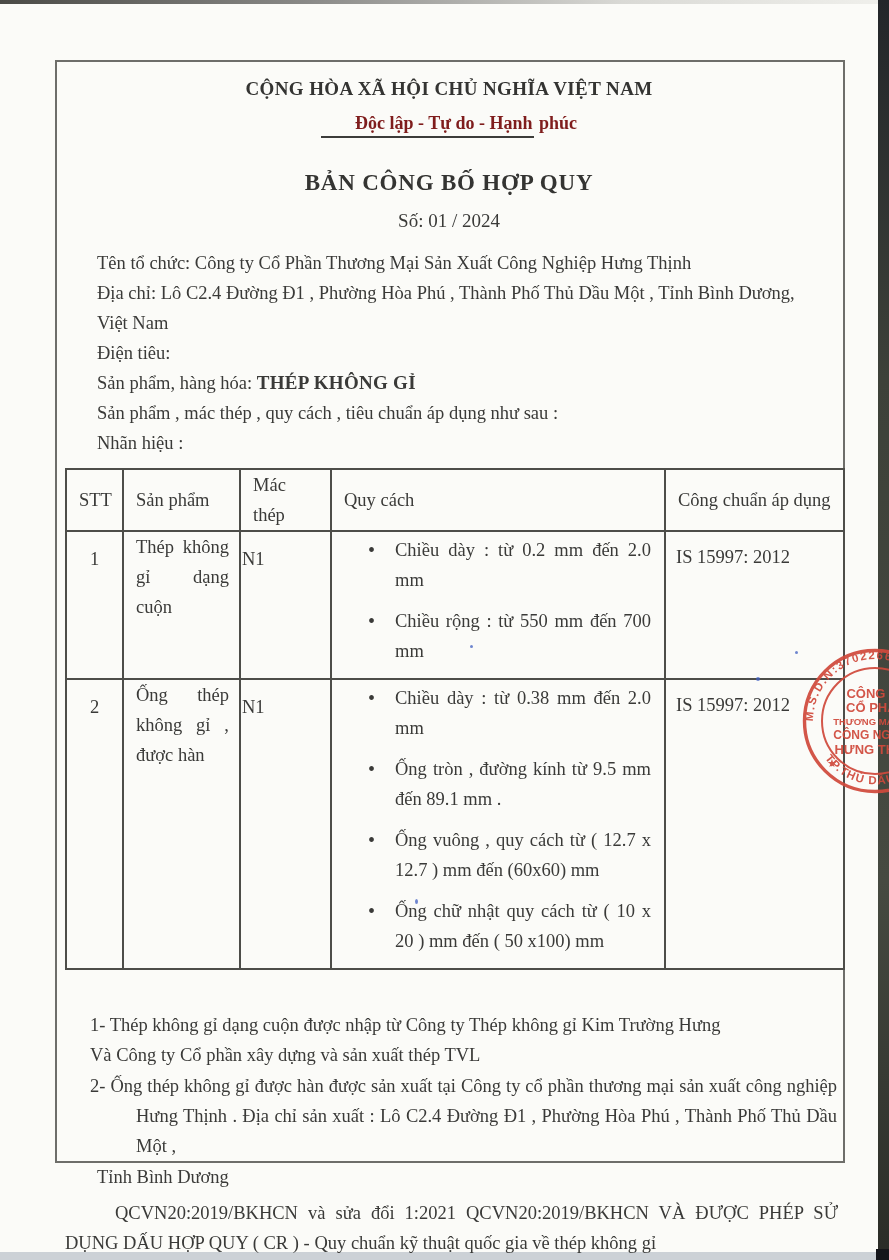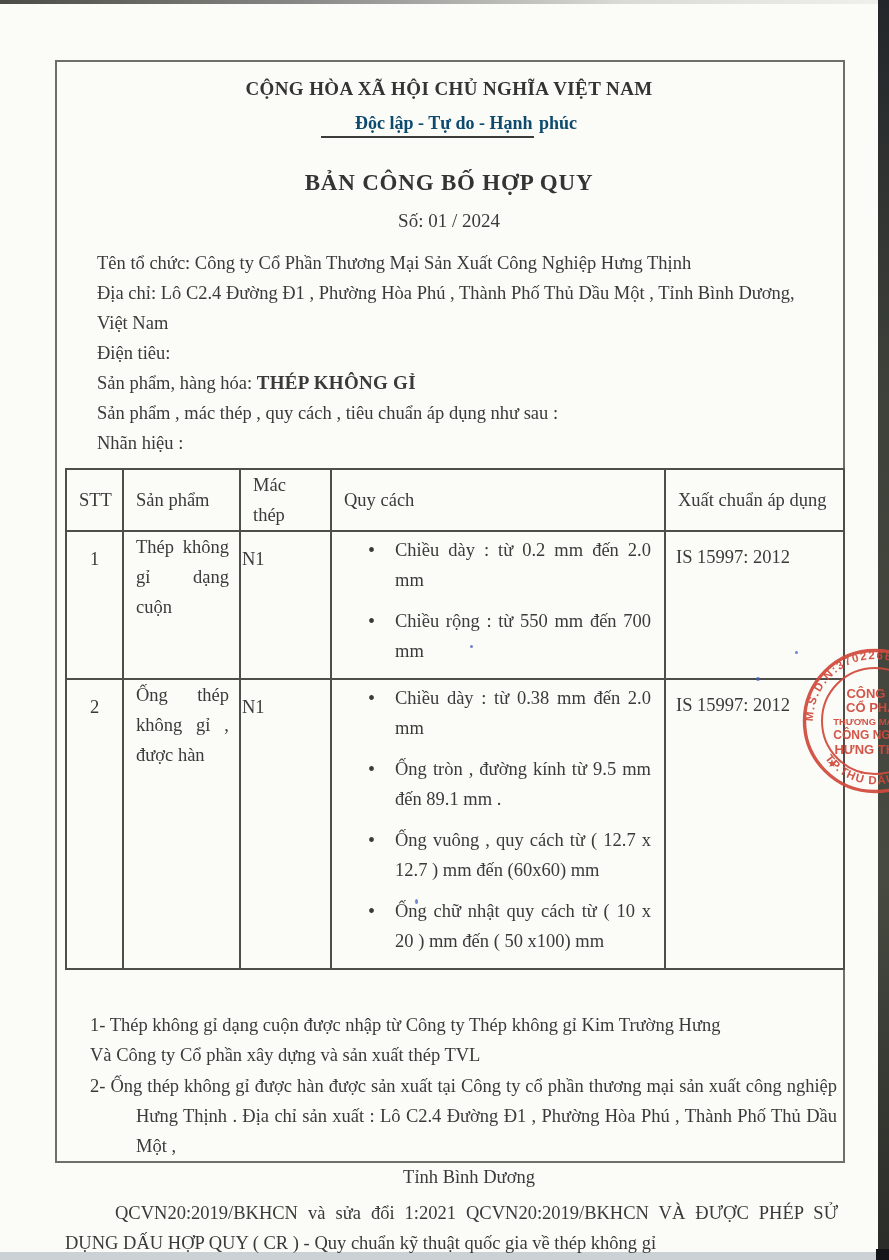--- a/index.html
+++ b/index.html
@@ -18,21 +18,21 @@
   .edge-bottom{position:absolute;bottom:0;left:0;width:889px;height:8px;background:#ccd1d6;}
   .edge-corner{position:absolute;bottom:0;right:0;width:13px;height:11px;background:#15161a;}
 
   .page-frame{position:absolute;left:55px;top:60px;width:786px;height:1099px;
     border:2px solid #6e6e6a;background:transparent;}
 
   .content{position:absolute;left:57px;top:62px;width:784px;font-size:18.5px;line-height:30px;}
 
   .center{text-align:center;}
   .nat-line1{font-size:19px;font-weight:bold;letter-spacing:.4px;margin-top:12px;color:#343432;}
-  .motto{font-size:18px;font-weight:bold;margin-top:4px;color:#0c4a6e;}
+  .motto{font-size:18px;font-weight:bold;margin-top:4px;color:#7f1d1d;}
   .motto .u{border-bottom:2.5px solid #3c3c3a;padding:0 2px 3px 34px;}
   .doc-title{font-size:23px;font-weight:bold;letter-spacing:.8px;margin-top:30px;color:#343432;}
   .doc-no{font-size:19px;margin-top:8px;}
 
   .info{margin:12px 46px 0 40px;text-align:left;}
   .info .line{min-height:30px;}
   .product-bold{font-weight:bold;font-size:19px;letter-spacing:.3px;}
 
   table.spec{border-collapse:collapse;table-layout:fixed;width:778px;margin:10px 0 0 8px;}
   table.spec th, table.spec td{border:2px solid #4d4d49;font-weight:normal;font-size:18.5px;}
@@ -45,21 +45,21 @@
   td.c-std{padding:10px 6px 0 10px;}
   tr.r1{height:95px;} tr.r2{height:236px;}
   ul.spec-list{margin:2px 0 0 0;padding:0 12px 0 62px;list-style:none;}
   ul.spec-list li{position:relative;text-align:justify;margin-bottom:11px;line-height:30px;}
   ul.spec-list li::before{content:"•";position:absolute;left:-27px;top:0;font-size:20px;}
 
   .notes{margin-top:40px;}
   .note1-l1{margin:0 6px 0 33px;}
   .note1-l2{margin:0 6px 0 33px;}
   .note2{margin:1px 4px 0 33px;padding-left:46px;text-indent:-46px;text-align:justify;}
-  .province{margin:1px 0 0 40px;text-align:center;}
+  .province{margin:1px 0 0 40px;}
   .conform{margin:7px 0 0 40px;}
   .qcvn{margin:6px 3px 0 8px;text-indent:50px;text-align:justify;}
 
   .stamp{position:absolute;left:795px;top:641px;width:160px;height:160px;opacity:.93;}
   .speck{position:absolute;border-radius:50%;background:#3f5ec0;opacity:.75;}
 </style>
 </head>
 <body>
 
 <div class="edge-top"></div>
@@ -93,21 +93,21 @@
         <col style="width:91px">
       <col style="width:334px">
         <col style="width:179px">
     </colgroup>
     <tbody>
         <tr>
       <th class="c-stt">STT</th>
       <th>Sản phẩm</th>
       <th>Mác thép</th>
       <th>Quy cách</th>
-      <th>Xuất chuẩn áp dụng</th>
+      <th>Công chuẩn áp dụng</th>
     </tr>
     <tr class="r1">
       <td class="c-stt">1</td>
       <td class="c-name">Thép không gỉ dạng cuộn</td>
       <td class="c-grade">N1</td>
       <td>
         <ul class="spec-list">
           <li>Chiều dày : từ 0.2 mm đến 2.0 mm</li>
           <li>Chiều rộng : từ 550 mm đến 700 mm</li>
         </ul>

